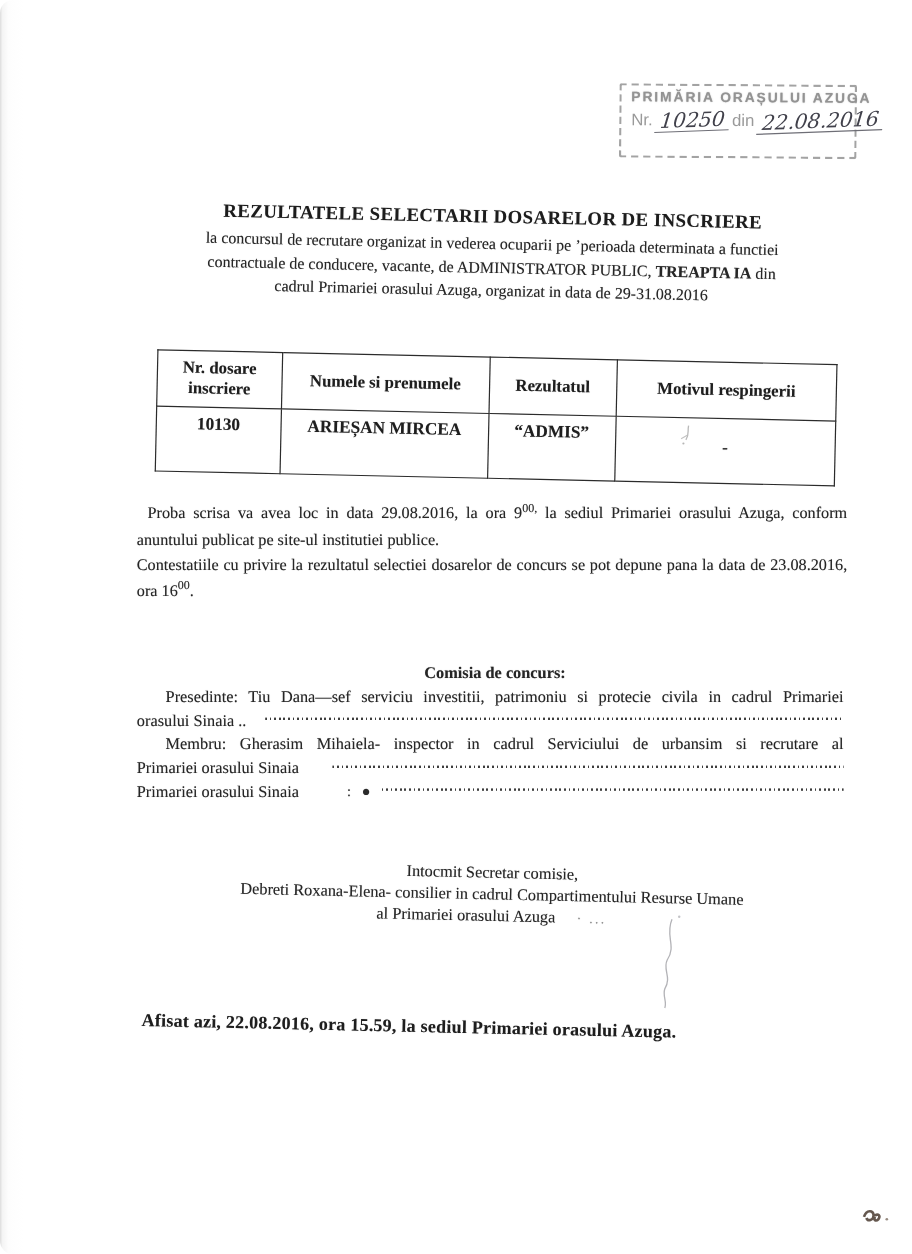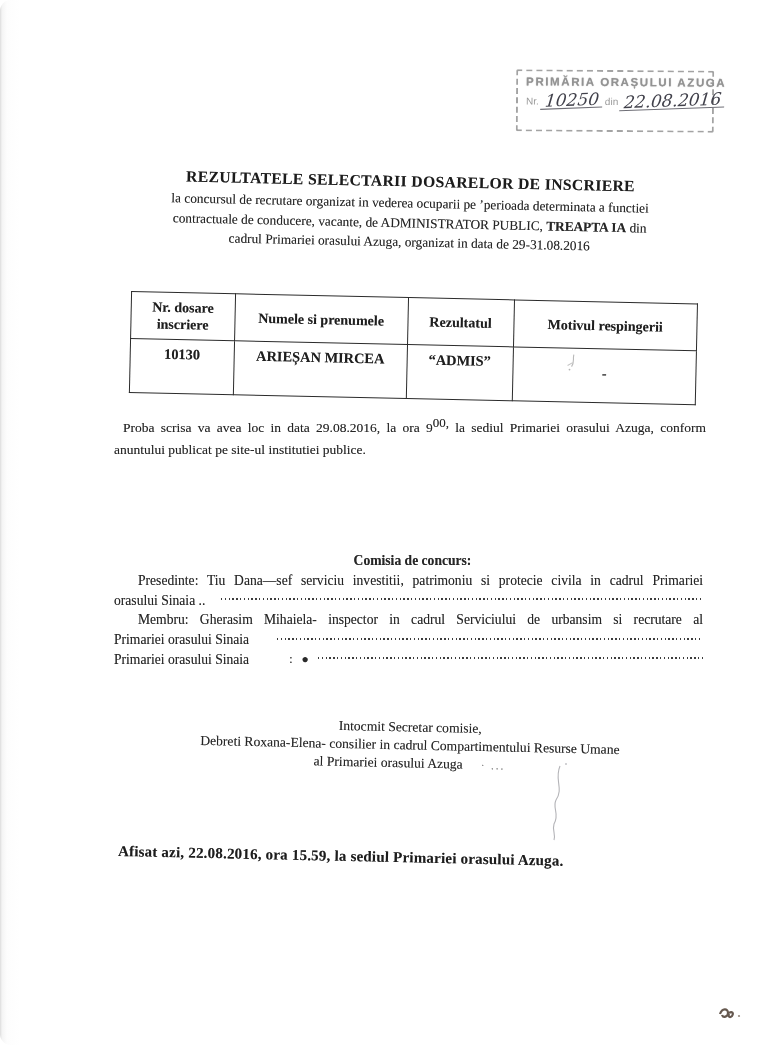--- a/index.html
+++ b/index.html
@@ -19,21 +19,21 @@
     transform:rotate(0.4deg);
     padding:4px 6px 2px 8px;box-sizing:border-box;
     color:#8f8f8f;background:rgba(255,255,255,0.6);
   }
   .stamp-org{
     font-family:"Liberation Sans","DejaVu Sans",sans-serif;
     font-size:11.5px;font-weight:bold;letter-spacing:1.6px;color:#939393;
     white-space:nowrap;text-shadow:0 0 1px rgba(150,150,150,.8);
   }
   .stamp-line{margin-top:4px;display:flex;align-items:flex-end;gap:2px;}
-  .stamp-label{font-family:"Liberation Sans",sans-serif;font-size:10px;color:#9a9a9a;padding-bottom:2px;}
+  .stamp-label{font-family:"Liberation Sans",sans-serif;font-size:14px;color:#9a9a9a;padding-bottom:2px;}
   .stamp-hand{
     font-family:"DejaVu Serif",serif;font-style:italic;font-size:17px;color:#41414b;
     border-bottom:1.5px solid #6e6e76;line-height:16px;padding:0 4px;
     transform:rotate(-2.5deg) skewX(-8deg);white-space:nowrap;
   }
 
   
   .titleblock{position:absolute;left:114px;top:166px;width:592px;text-align:center;}
   .doc-title{font-size:15.6px;font-weight:bold;letter-spacing:0.4px;color:#1c1c1c;}
   .subtitle{margin-top:3px;font-size:13.3px;line-height:19.6px;color:#262626;}
@@ -51,21 +51,21 @@
   .dash-cell .dash{display:inline-block;margin-top:10px;font-weight:bold;color:#3a3a3a;}
   .pencil{position:absolute;left:52px;top:4px;}
 
   
   .bodytext{
     position:absolute;left:114px;top:417px;width:592px;
     font-size:13.5px;line-height:21.5px;text-align:justify;color:#262626;
   }
   .bodytext p{margin:0;}
   .bodytext p.first{text-indent:9px;}
-  sup{font-size:13px;line-height:0;margin-top:44px;}
+  sup{font-size:10px;line-height:0;margin-top:44px;}
 
   
   .commission{position:absolute;left:114px;top:551px;width:589px;font-size:13.6px;line-height:19.8px;color:#262626;}
   .com-head{font-weight:bold;padding-left:8px;text-align:center;}
   .jline{text-align:justify;text-align-last:justify;margin-left:24px;}
   .leaderline{display:flex;align-items:center;}
   .leader{flex:1;height:2px;margin-bottom:3px;
     background-image:repeating-linear-gradient(90deg,#3d3d3d 0 1.4px,transparent 1.4px 3.8px);}
   .gap16{margin-left:16px;}.gap28{margin-left:28px;}
   .bulletmark{color:#2a2a2a;font-size:12px;margin:0 6px 0 40px;letter-spacing:3px;}
@@ -125,20 +125,21 @@
           <circle cx="4" cy="17" r="0.9" fill="#b5b5b5"></circle>
         </svg>
         <span class="dash">-</span>
       </td>
     </tr>
   </tbody>
     </table>
 
   <div class="bodytext soft">
     <p class="first"><span>Proba scrisa va avea loc in data 29.08.2016, la ora 9</span><sup>00,</sup><span> la sediul Primariei orasului Azuga, conform anuntului publicat pe site-ul institutiei publice.</span></p>
+    <p><span>Contestatiile cu privire la rezultatul selectiei dosarelor de concurs se pot depune pana la data de 23.08.2016, ora 16</span><sup>00</sup><span>.</span></p>
   </div>
 
   <div class="commission soft">
     <div class="com-head">Comisia de concurs:</div>
     <div class="jline">Presedinte: Tiu Dana—sef serviciu investitii, patrimoniu si protecie civila in cadrul Primariei</div>
     <div class="leaderline">
       <span>orasului Sinaia ..</span>
       <span class="leader gap16"></span>
     </div>
     <div class="jline">Membru: Gherasim Mihaiela- inspector in cadrul Serviciului de urbansim si recrutare al</div>

